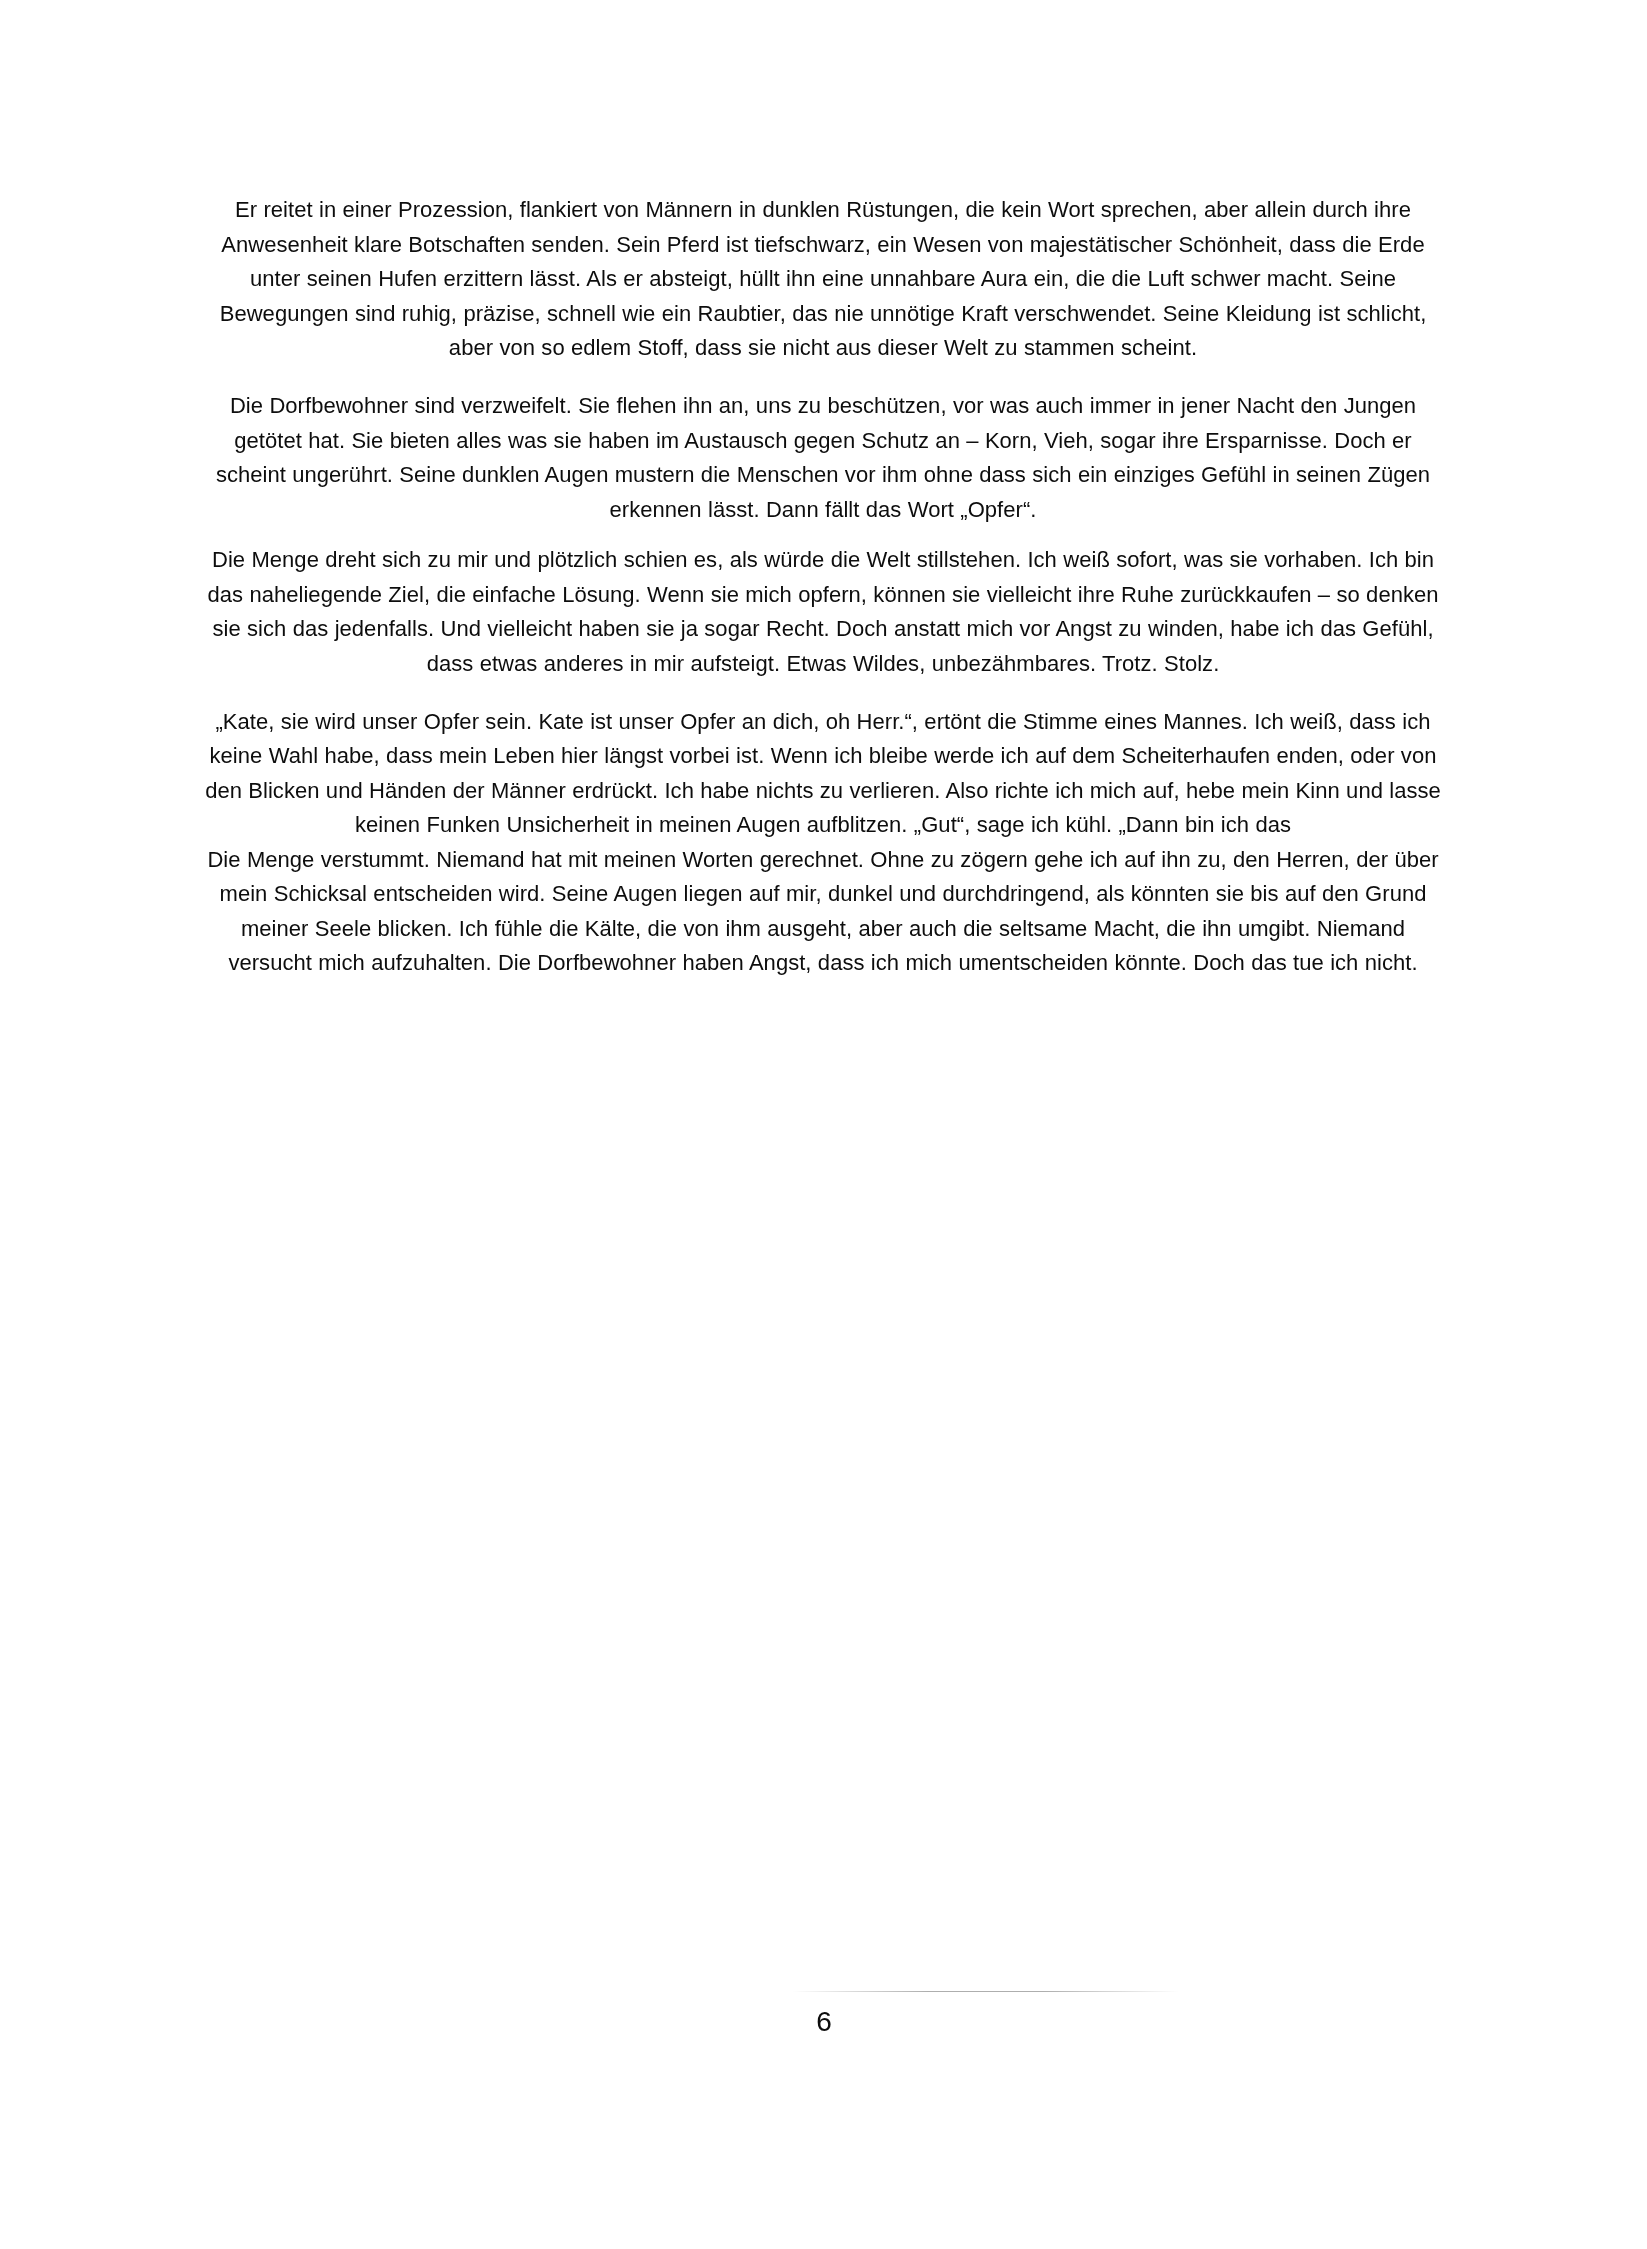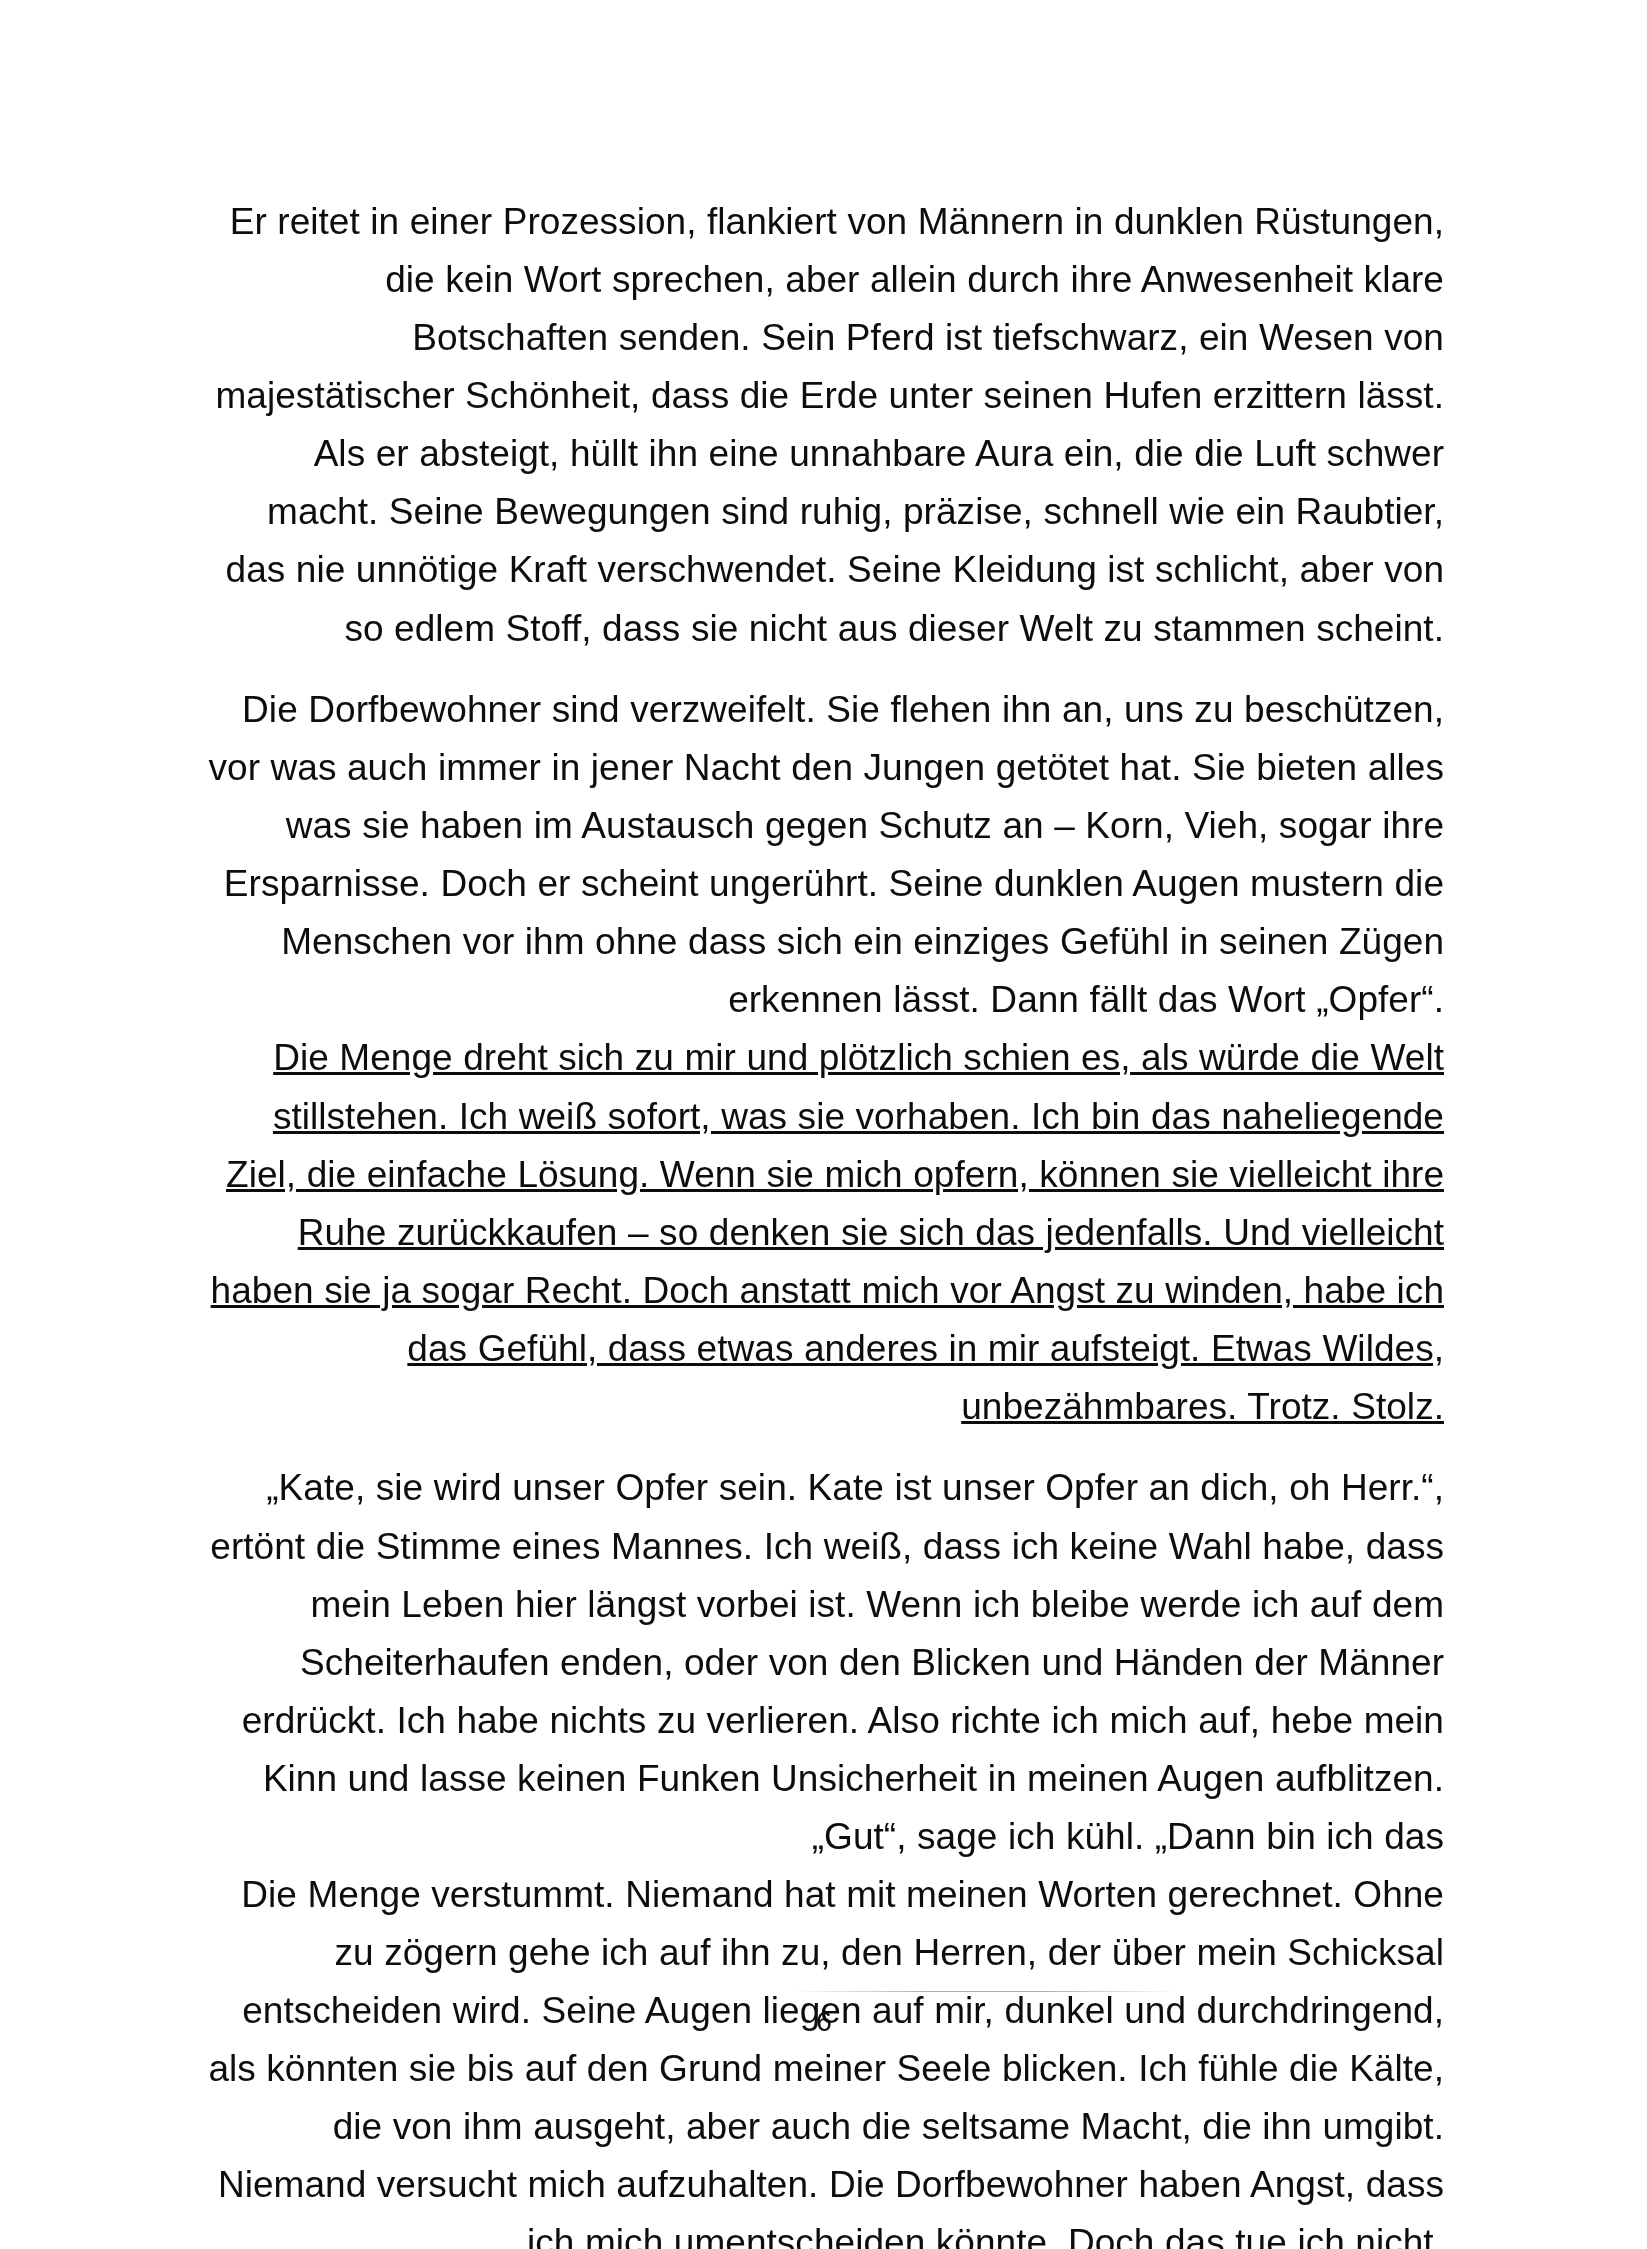--- a/index.html
+++ b/index.html
@@ -21,35 +21,34 @@
     background: #ffffff;
     box-sizing: border-box;
   }
   .content {
     position: absolute;
     left: 202px;
     top: 193px;
     width: 1242px;
   }
   .para {
-    font-size: 37px;
+    font-size: 22px;
     line-height: 1.57;
     letter-spacing: 0.04px;
     color: #0d0d0d;
     margin: 0 0 23.4px 0;
-    text-align: right;
+    text-align: center;
     word-spacing: 0.2px;
   }
   .para.tight {
     margin-bottom: 0;
   }
   .para.joined {
-    margin-top: 0;
+    margin-top: 16px;
     margin-bottom: 23.4px;
-    text-decoration: underline;
   }
   .footer-rule-wrap {
     position: absolute;
     left: 621px;
     top: 1991px;
     width: 783px;
     height: 9px;
   }
   .rule-main {
     position: absolute;

